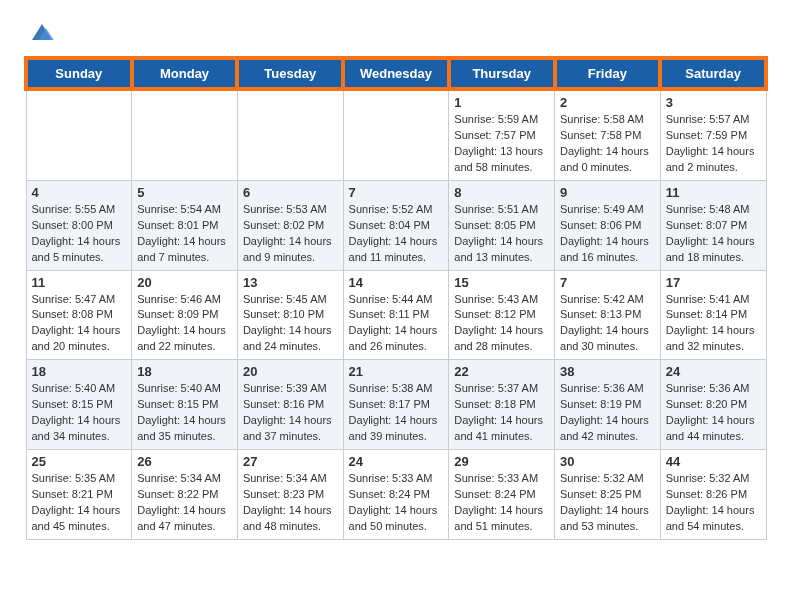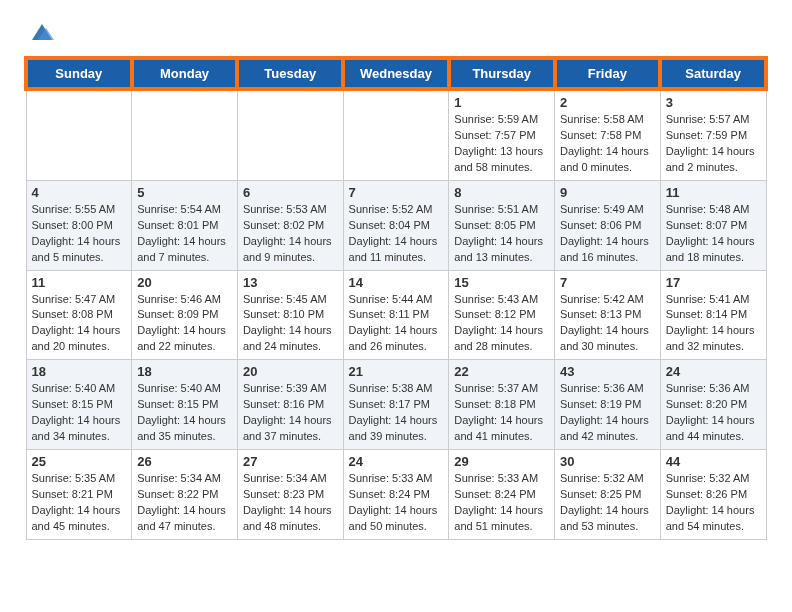--- a/index.html
+++ b/index.html
@@ -159,21 +159,21 @@
           </td>
           <td>
             <span class="day-num">21</span>
             <div class="day-info">Sunrise: 5:38 AM<br>Sunset: 8:17 PM<br>Daylight: 14 hours<br>and 39 minutes.</div>
           </td>
           <td>
             <span class="day-num">22</span>
             <div class="day-info">Sunrise: 5:37 AM<br>Sunset: 8:18 PM<br>Daylight: 14 hours<br>and 41 minutes.</div>
           </td>
           <td>
-            <span class="day-num">43</span>
+            <span class="day-num">38</span>
             <div class="day-info">Sunrise: 5:36 AM<br>Sunset: 8:19 PM<br>Daylight: 14 hours<br>and 42 minutes.</div>
           </td>
           <td>
             <span class="day-num">24</span>
             <div class="day-info">Sunrise: 5:36 AM<br>Sunset: 8:20 PM<br>Daylight: 14 hours<br>and 44 minutes.</div>
           </td>
         </tr>
         <tr>
           <td>
             <span class="day-num">25</span>

